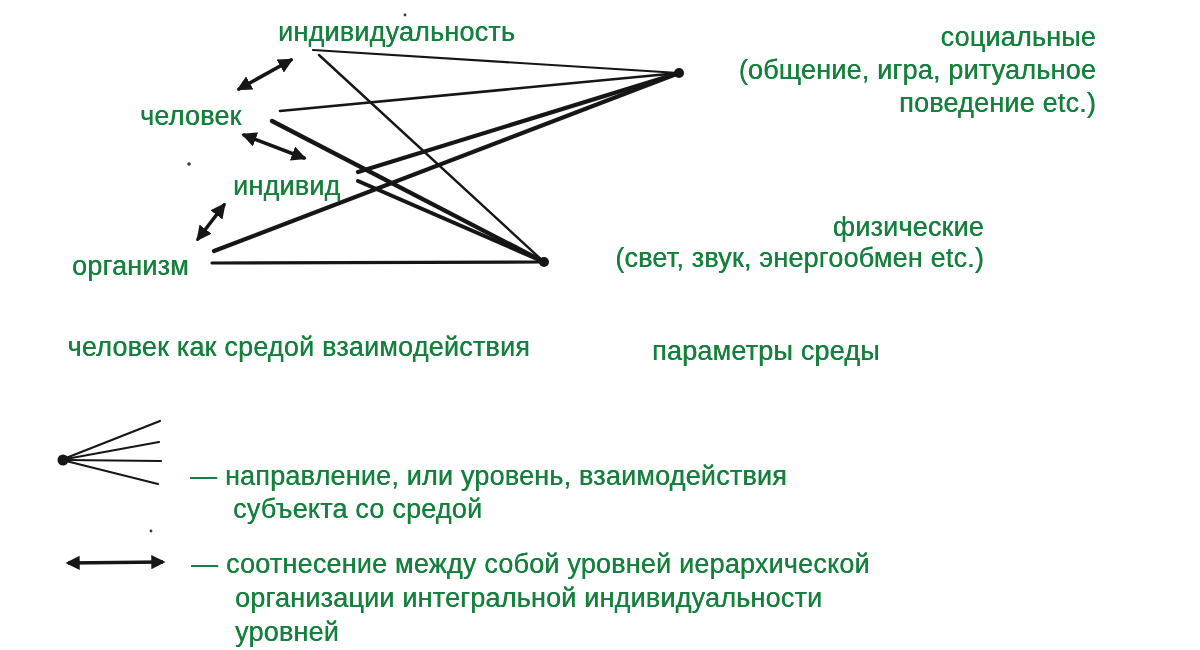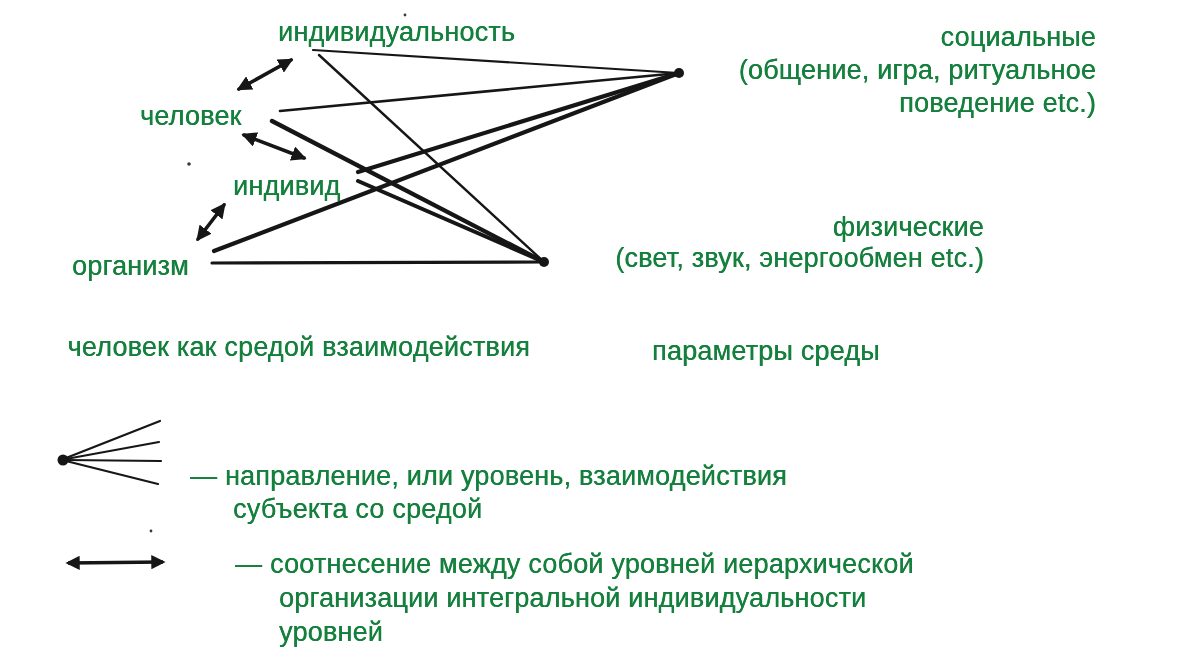--- a/index.html
+++ b/index.html
@@ -26,21 +26,21 @@
   #env-social   { left: 676px; top: 21px;  width: 420px; line-height: 33px; }
   #env-physical { left: 544px; top: 212px; width: 440px; line-height: 31px; }
   #lbl-individuality { left: 278px; top: 17px; }
   #lbl-personality   { left: 140px; top: 101px; }
   #lbl-individual    { left: 233px; top: 171px; }
   #lbl-organism      { left: 72px;  top: 251px; }
   #caption-subject   { left: 8px;   top: 329px; width: 522px; line-height: 36px; }
   #caption-environment { left: 652px; top: 336px; }
   #legend1-text { left: 190px; top: 460px; line-height: 33px; }
   #legend1-text .cont { padding-left: 43px; }
-  #legend2-text { left: 191px; top: 547px; line-height: 34px; margin-left: 44px; }
+  #legend2-text { left: 191px; top: 547px; line-height: 34px; }
   #legend2-text .cont { padding-left: 44px; }
 </style>
 </head>
 <body>
 
 <div class="stage">
 
   <svg width="1200" height="650" viewBox="0 0 1200 650">
     <defs>
       <marker id="ah" viewBox="0 0 10 10" refX="8.2" refY="5" markerWidth="4.2" markerHeight="4.2" orient="auto-start-reverse">

